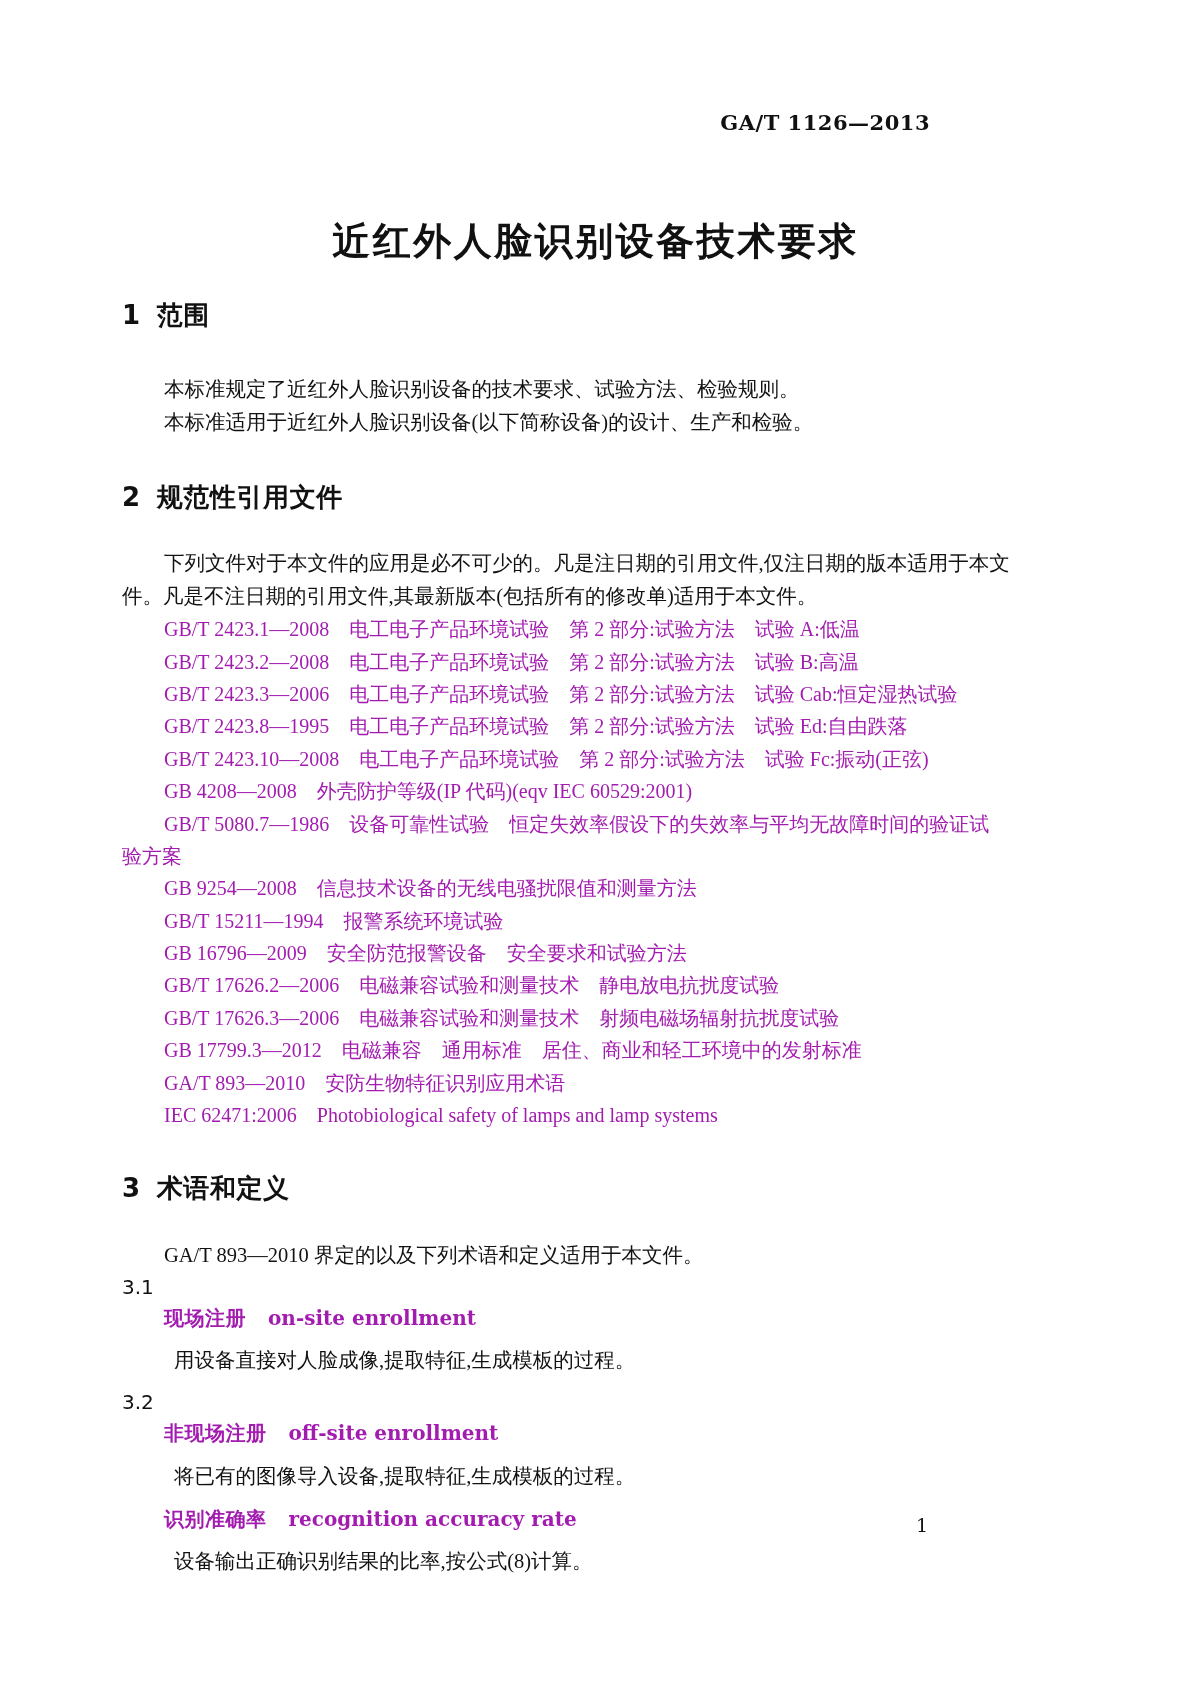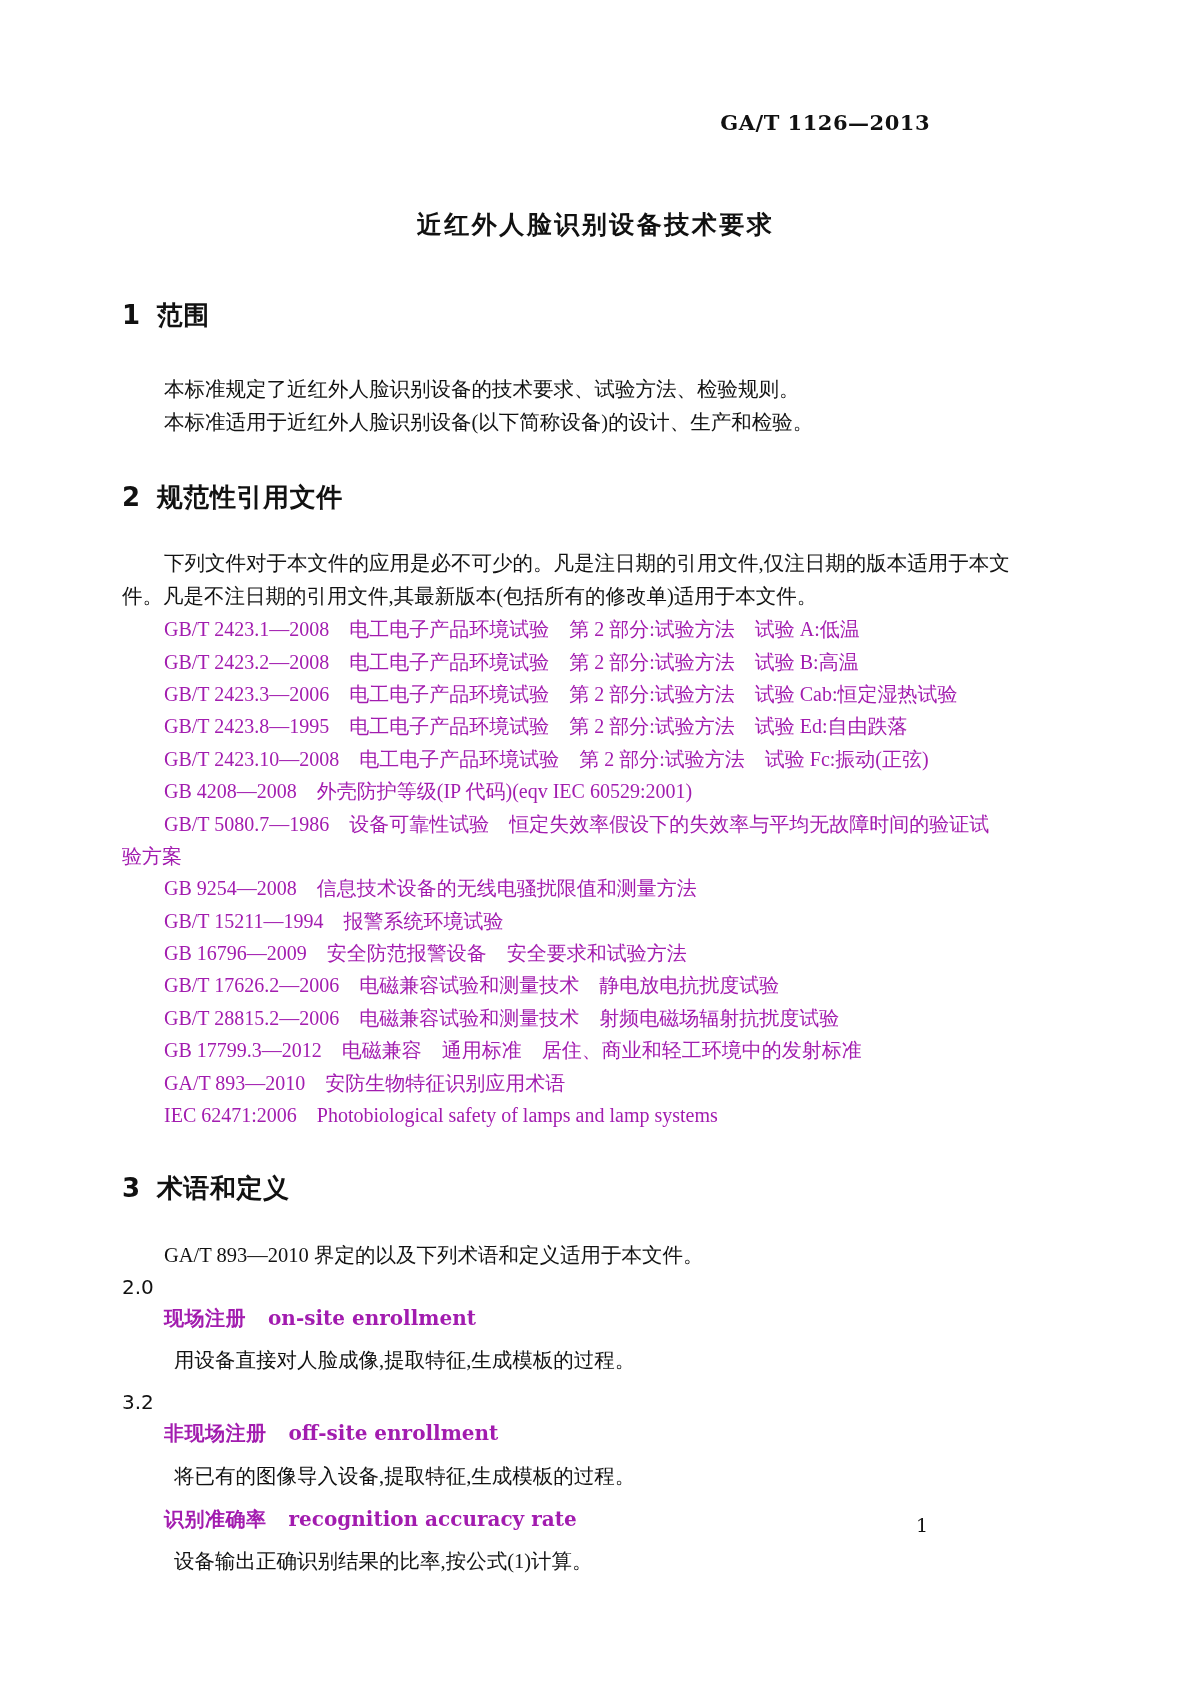--- a/index.html
+++ b/index.html
@@ -33,27 +33,27 @@
     font-weight: bold;
     font-size: 21px;
     letter-spacing: 0.5px;
     color: #111;
     white-space: nowrap;
   }
 
   
   .doc-title {
     position: absolute;
-    top: 208px;
+    top: 216px;
     left: 0;
     width: 1191px;
     text-align: center;
     font-family: "DejaVu Sans", "Liberation Sans", sans-serif;
     font-weight: bold;
-    font-size: 25px;
+    font-size: 38px;
     letter-spacing: 2.5px;
     color: #111;
   }
 
   
   .content {
     position: absolute;
     left: 122px;
     top: 300px;
     width: 948px;
@@ -171,48 +171,48 @@
     <p class="ref-item">GB/T 2423.3—2006　电工电子产品环境试验　第 2 部分:试验方法　试验 Cab:恒定湿热试验</p>
     <p class="ref-item">GB/T 2423.8—1995　电工电子产品环境试验　第 2 部分:试验方法　试验 Ed:自由跌落</p>
     <p class="ref-item">GB/T 2423.10—2008　电工电子产品环境试验　第 2 部分:试验方法　试验 Fc:振动(正弦)</p>
     <p class="ref-item">GB 4208—2008　外壳防护等级(IP 代码)(eqv IEC 60529:2001)</p>
     <p class="ref-item">GB/T 5080.7—1986　设备可靠性试验　恒定失效率假设下的失效率与平均无故障时间的验证试</p>
     <p class="ref-item wrapped" style="text-indent:0">验方案</p>
     <p class="ref-item">GB 9254—2008　信息技术设备的无线电骚扰限值和测量方法</p>
     <p class="ref-item">GB/T 15211—1994　报警系统环境试验</p>
     <p class="ref-item">GB 16796—2009　安全防范报警设备　安全要求和试验方法</p>
     <p class="ref-item">GB/T 17626.2—2006　电磁兼容试验和测量技术　静电放电抗扰度试验</p>
-    <p class="ref-item">GB/T 28815.2—2006　电磁兼容试验和测量技术　射频电磁场辐射抗扰度试验</p>
+    <p class="ref-item">GB/T 17626.3—2006　电磁兼容试验和测量技术　射频电磁场辐射抗扰度试验</p>
     <p class="ref-item">GB 17799.3—2012　电磁兼容　通用标准　居住、商业和轻工环境中的发射标准</p>
     <p class="ref-item">GA/T 893—2010　安防生物特征识别应用术语</p>
     <p class="ref-item">IEC 62471:2006　Photobiological safety of lamps and lamp systems</p>
 
     <div class="sp-1"></div>
 
     <h2 class="clause">
       <span class="num">3</span><span>术语和定义</span>
     </h2>
     <div class="sp-2"></div>
 
     <p class="para indent">GA/T 893—2010 界定的以及下列术语和定义适用于本文件。</p>
 
-    <p class="term-num">2.0</p>
+    <p class="term-num">3.1</p>
     <p class="term-head">
       <span class="cn">现场注册</span><span class="en">on-site enrollment</span>
     </p>
     <p class="term-def">用设备直接对人脸成像,提取特征,生成模板的过程。</p>
 
     <p class="term-num">3.2</p>
     <p class="term-head">
       <span class="cn">非现场注册</span><span class="en">off-site enrollment</span>
     </p>
     <p class="term-def">将已有的图像导入设备,提取特征,生成模板的过程。</p>
 
     <p class="term-head">
       <span class="cn">识别准确率</span><span class="en">recognition accuracy rate</span>
     </p>
-    <p class="term-def">设备输出正确识别结果的比率,按公式(1)计算。</p>
+    <p class="term-def">设备输出正确识别结果的比率,按公式(8)计算。</p>
 
   </div>
 
   <div class="page-number">1</div>
 
 </div>
 
 </body></html>

